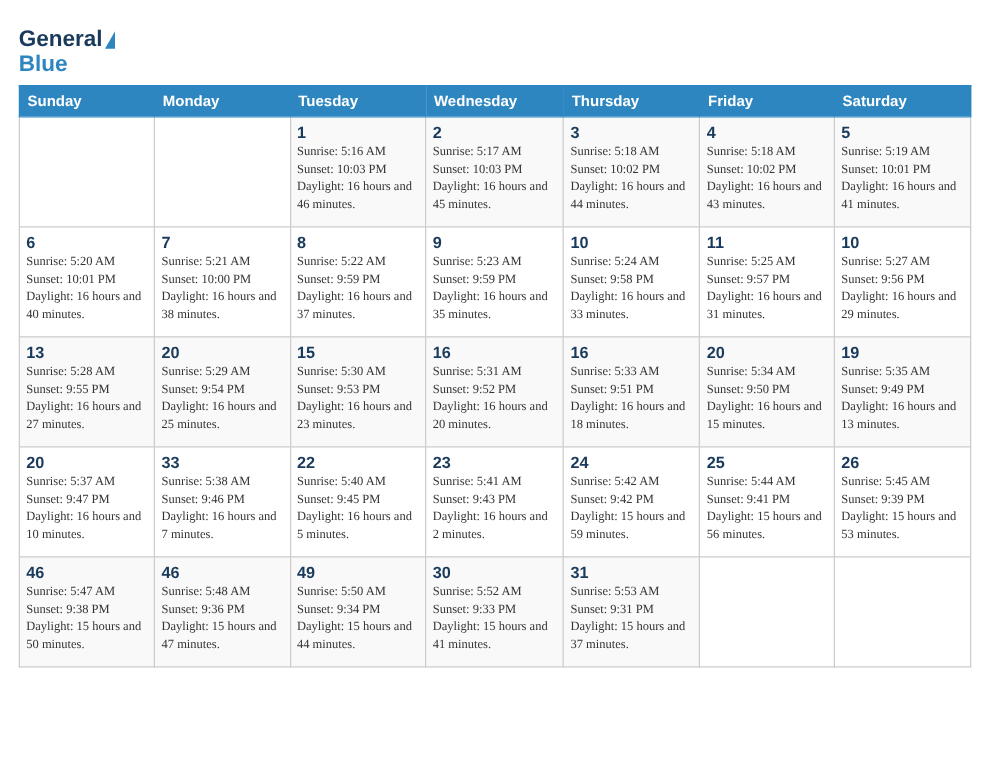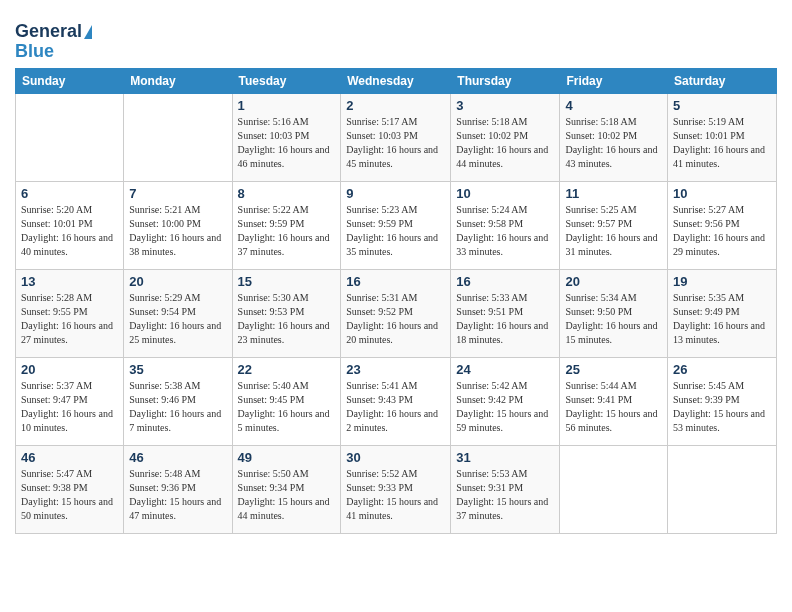--- a/index.html
+++ b/index.html
@@ -211,21 +211,21 @@
             <span class="day-num">19</span>
             <div class="day-info">Sunrise: 5:35 AM<br>Sunset: 9:49 PM<br>Daylight: 16 hours and 13 minutes.</div>
           </td>
         </tr>
         <tr>
           <td>
             <span class="day-num">20</span>
             <div class="day-info">Sunrise: 5:37 AM<br>Sunset: 9:47 PM<br>Daylight: 16 hours and 10 minutes.</div>
           </td>
           <td>
-            <span class="day-num">35</span>
+            <span class="day-num">33</span>
             <div class="day-info">Sunrise: 5:38 AM<br>Sunset: 9:46 PM<br>Daylight: 16 hours and 7 minutes.</div>
           </td>
           <td>
             <span class="day-num">22</span>
             <div class="day-info">Sunrise: 5:40 AM<br>Sunset: 9:45 PM<br>Daylight: 16 hours and 5 minutes.</div>
           </td>
           <td>
             <span class="day-num">23</span>
             <div class="day-info">Sunrise: 5:41 AM<br>Sunset: 9:43 PM<br>Daylight: 16 hours and 2 minutes.</div>
           </td>

